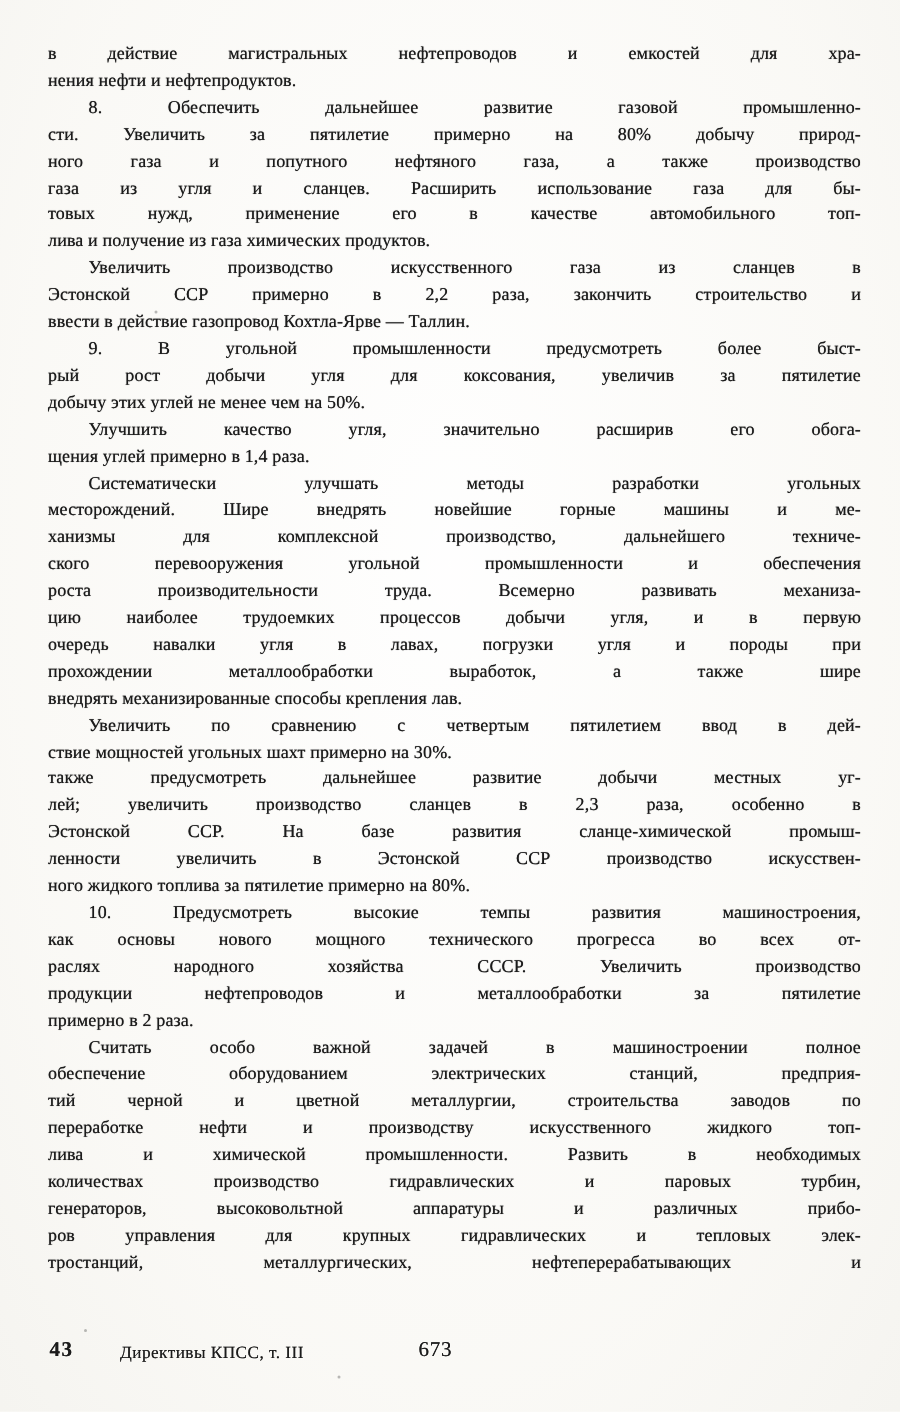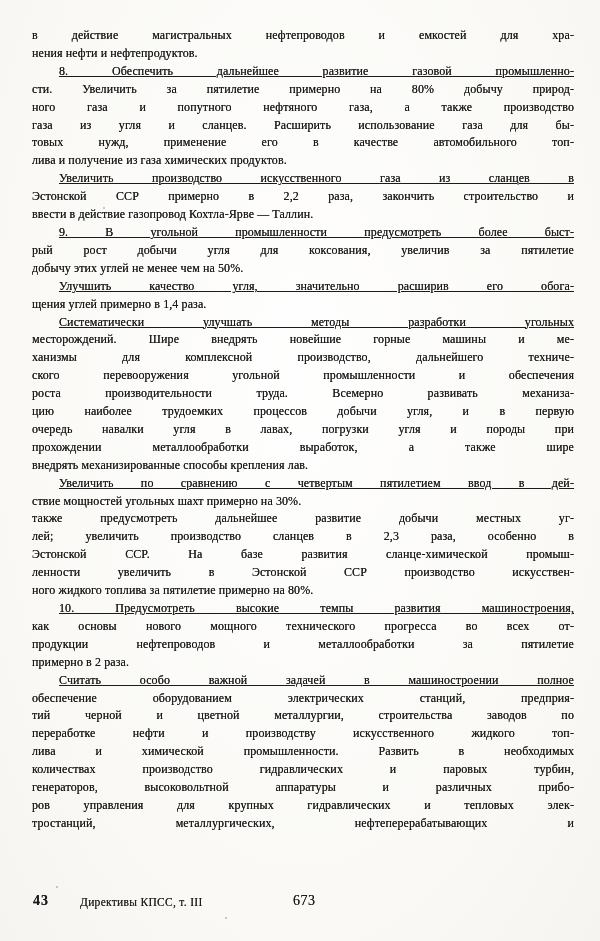--- a/index.html
+++ b/index.html
@@ -35,21 +35,20 @@
     text-align-last: justify;
     white-space: normal;
     letter-spacing: 0.1px;
     text-shadow: 0 0 0.45px rgba(20,20,20,0.85);
   }
   .line.end {
     text-align-last: left;
   }
   .line.indent {
     text-indent: 27px;
-    text-decoration: underline;
   }
   .footer {
     position: absolute;
     left: 0;
     top: 893px;
     width: 540px;
     height: 24px;
   }
   .footer .sig {
     position: absolute;
@@ -63,21 +62,21 @@
   .footer .edition {
     position: absolute;
     left: 80px;
     top: 3px;
     font-size: 11.5px;
     letter-spacing: 0.3px;
     text-shadow: 0 0 0.3px rgba(20,20,20,0.7);
   }
   .footer .pagenum {
     position: absolute;
-    left: 293px;
+    left: 279px;
     top: 0;
     font-size: 14px;
     letter-spacing: 0.5px;
     text-shadow: 0 0 0.4px rgba(20,20,20,0.8);
   }
   
   .speck {
     position: absolute;
     background: rgba(60,60,60,0.35);
     border-radius: 50%;
@@ -119,20 +118,21 @@
       <div class="line end">внедрять механизированные способы крепления лав.</div>
       <div class="line indent">Увеличить по сравнению с четвертым пятилетием ввод в дей-</div>
       <div class="line end">ствие мощностей угольных шахт примерно на 30%.</div>
       <div class="line">также предусмотреть дальнейшее развитие добычи местных уг-</div>
       <div class="line">лей; увеличить производство сланцев в 2,3 раза, особенно в</div>
       <div class="line">Эстонской ССР. На базе развития сланце-химической промыш-</div>
       <div class="line">ленности увеличить в Эстонской ССР производство искусствен-</div>
       <div class="line end">ного жидкого топлива за пятилетие примерно на 80%.</div>
       <div class="line indent">10. Предусмотреть высокие темпы развития машиностроения,</div>
       <div class="line">как основы нового мощного технического прогресса во всех от-</div>
+      <div class="line">раслях народного хозяйства СССР. Увеличить производство</div>
       <div class="line">продукции нефтепроводов и металлообработки за пятилетие</div>
       <div class="line end">примерно в 2 раза.</div>
       <div class="line indent">Считать особо важной задачей в машиностроении полное</div>
       <div class="line">обеспечение оборудованием электрических станций, предприя-</div>
       <div class="line">тий черной и цветной металлургии, строительства заводов по</div>
       <div class="line">переработке нефти и производству искусственного жидкого топ-</div>
       <div class="line">лива и химической промышленности. Развить в необходимых</div>
       <div class="line">количествах производство гидравлических и паровых турбин,</div>
       <div class="line">генераторов, высоковольтной аппаратуры и различных прибо-</div>
       <div class="line">ров управления для крупных гидравлических и тепловых элек-</div>

